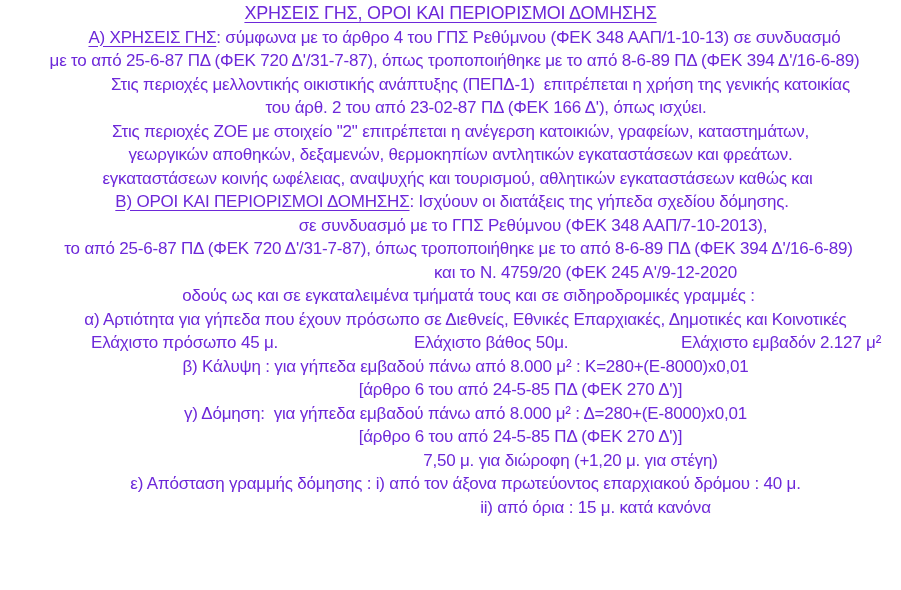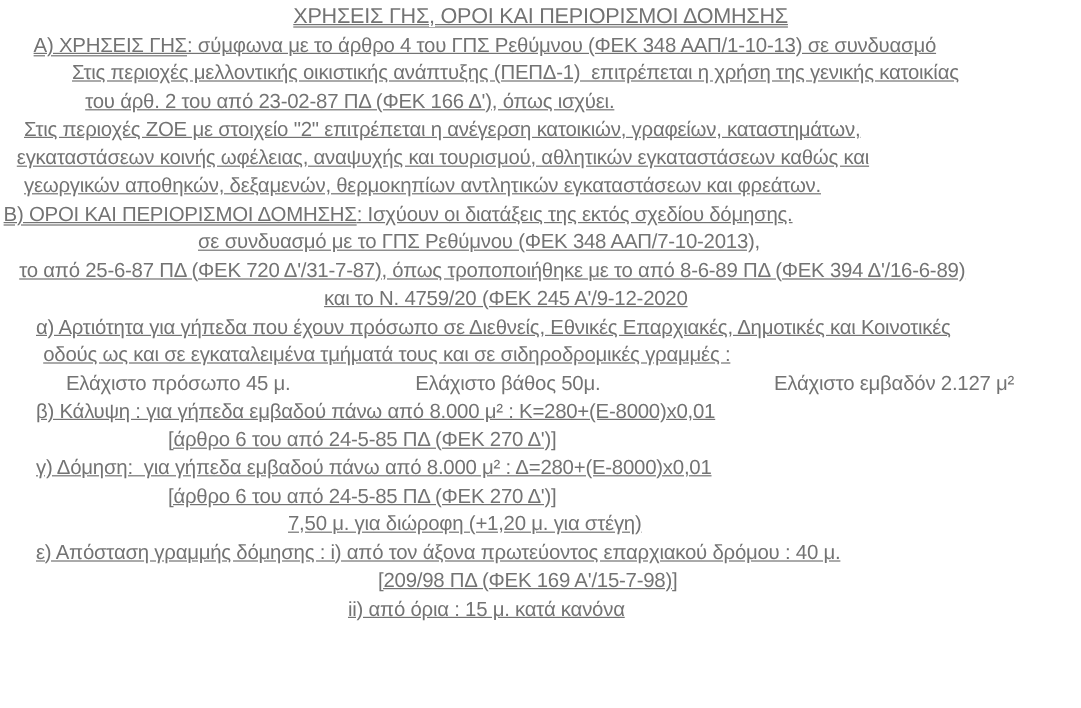--- a/index.html
+++ b/index.html
@@ -1,76 +1,75 @@
 <!DOCTYPE html>
 <html><head>
 <meta charset="utf-8">
 <style>
   html,body{margin:0;padding:0;background:#ffffff;}
   body{width:901px;height:590px;overflow:hidden;}
   .doc{
     font-family:"Liberation Sans","DejaVu Sans",sans-serif;
     font-size:17px;
-    color:#737373;
+    color:#6d28d9;
     letter-spacing:-0.2px;
     padding-top:2px;
     width:901px;
-    text-decoration:underline;
   }
-  .line{height:23.5px;line-height:23.5px;white-space:pre;}
+  .line{height:23.5px;line-height:23.5px;white-space:pre;text-align:center;}
   .title-line{text-align:center;font-size:18px;}
   .u{text-decoration:underline;text-underline-offset:3px;}
-  .rel{position:relative;}
+  .rel{position:relative;margin-left:36px;}
   .abs{position:absolute;top:0;}
 </style>
 </head>
 <body>
 
 <div class="doc">
 
   <div class="line title-line"><span class="u">ΧΡΗΣΕΙΣ ΓΗΣ, ΟΡΟΙ ΚΑΙ ΠΕΡΙΟΡΙΣΜΟΙ ΔΟΜΗΣΗΣ</span></div>
 
   <div class="line" style="padding-left:28px"><span class="u">Α) ΧΡΗΣΕΙΣ ΓΗΣ</span><span>: σύμφωνα με το άρθρο 4 του ΓΠΣ Ρεθύμνου (ΦΕΚ 348 ΑΑΠ/1-10-13) σε συνδυασμό</span></div>
 
+  <div class="line" style="padding-left:8px"><span>με το από 25-6-87 ΠΔ (ΦΕΚ 720 Δ'/31-7-87), όπως τροποποιήθηκε με το από 8-6-89 ΠΔ (ΦΕΚ 394 Δ'/16-6-89)</span></div>
 
   <div class="line" style="padding-left:60px"><span>Στις περιοχές μελλοντικής οικιστικής ανάπτυξης (ΠΕΠΔ-1)  επιτρέπεται η χρήση της γενικής κατοικίας</span></div>
 
   <div class="line" style="padding-left:71px"><span>του άρθ. 2 του από 23-02-87 ΠΔ (ΦΕΚ 166 Δ'), όπως ισχύει.</span></div>
 
   <div class="line" style="padding-left:20px"><span>Στις περιοχές ΖΟΕ με στοιχείο "2" επιτρέπεται η ανέγερση κατοικιών, γραφείων, καταστημάτων,</span></div>
 
+  <div class="line" style="padding-left:20px"><span>γεωργικών αποθηκών, δεξαμενών, θερμοκηπίων αντλητικών εγκαταστάσεων και φρεάτων.</span></div>
+
   <div class="line" style="padding-left:14px"><span>εγκαταστάσεων κοινής ωφέλειας, αναψυχής και τουρισμού, αθλητικών εγκαταστάσεων καθώς και</span></div>
 
-  <div class="line" style="padding-left:20px"><span>γεωργικών αποθηκών, δεξαμενών, θερμοκηπίων αντλητικών εγκαταστάσεων και φρεάτων.</span></div>
-
-  <div class="line" style="padding-left:3px"><span class="u">Β) ΟΡΟΙ ΚΑΙ ΠΕΡΙΟΡΙΣΜΟΙ ΔΟΜΗΣΗΣ</span><span>: Ισχύουν οι διατάξεις της εκτός σχεδίου δόμησης.</span></div>
+  <div class="line" style="padding-left:3px"><span class="u">Β) ΟΡΟΙ ΚΑΙ ΠΕΡΙΟΡΙΣΜΟΙ ΔΟΜΗΣΗΣ</span><span>: Ισχύουν οι διατάξεις της γήπεδα σχεδίου δόμησης.</span></div>
 
 
   <div class="line" style="padding-left:165px"><span>σε συνδυασμό με το ΓΠΣ Ρεθύμνου (ΦΕΚ 348 ΑΑΠ/7-10-2013),</span></div>
 
   <div class="line" style="padding-left:16px"><span>το από 25-6-87 ΠΔ (ΦΕΚ 720 Δ'/31-7-87), όπως τροποποιήθηκε με το από 8-6-89 ΠΔ (ΦΕΚ 394 Δ'/16-6-89)</span></div>
 
   <div class="line" style="padding-left:270px"><span>και το Ν. 4759/20 (ΦΕΚ 245 Α'/9-12-2020</span></div>
 
+  <div class="line" style="padding-left:36px"><span>οδούς ως και σε εγκαταλειμένα τμήματά τους και σε σιδηροδρομικές γραμμές :</span></div>
+
   <div class="line" style="padding-left:30px"><span>α) Αρτιότητα για γήπεδα που έχουν πρόσωπο σε Διεθνείς, Εθνικές Επαρχιακές, Δημοτικές και Κοινοτικές</span></div>
 
-  <div class="line" style="padding-left:36px"><span>οδούς ως και σε εγκαταλειμένα τμήματά τους και σε σιδηροδρομικές γραμμές :</span></div>
-
-  <div class="line rel"><span class="abs" style="left:55px">Ελάχιστο πρόσωπο 45 μ.</span><span class="abs" style="left:346px">Ελάχιστο βάθος 50μ.</span><span class="abs" style="left:645px">Ελάχιστο εμβαδόν 2.127 μ²</span></div>
+  <div class="line rel"><span class="abs" style="left:55px">Ελάχιστο πρόσωπο 45 μ.</span><span class="abs" style="left:378px">Ελάχιστο βάθος 50μ.</span><span class="abs" style="left:645px">Ελάχιστο εμβαδόν 2.127 μ²</span></div>
 
   <div class="line" style="padding-left:30px"><span>β) Κάλυψη : για γήπεδα εμβαδού πάνω από 8.000 μ² : Κ=280+(Ε-8000)x0,01</span></div>
 
   <div class="line" style="padding-left:140px"><span>[άρθρο 6 του από 24-5-85 ΠΔ (ΦΕΚ 270 Δ')]</span></div>
 
   <div class="line" style="padding-left:30px"><span>γ) Δόμηση:  για γήπεδα εμβαδού πάνω από 8.000 μ² : Δ=280+(Ε-8000)x0,01</span></div>
 
   <div class="line" style="padding-left:140px"><span>[άρθρο 6 του από 24-5-85 ΠΔ (ΦΕΚ 270 Δ')]</span></div>
 
 
   <div class="line" style="padding-left:240px"><span>7,50 μ. για διώροφη (+1,20 μ. για στέγη)</span></div>
 
   <div class="line" style="padding-left:30px"><span>ε) Απόσταση γραμμής δόμησης : i) από τον άξονα πρωτεύοντος επαρχιακού δρόμου : 40 μ.</span></div>
 
-  <div class="line" style="padding-left:315px"><span>[209/98 ΠΔ (ΦΕΚ 169 Α'/15-7-98)]</span></div>
 
   <div class="line" style="padding-left:290px"><span>ii) από όρια : 15 μ. κατά κανόνα</span></div>
 
 </div>
 
 </body></html>

